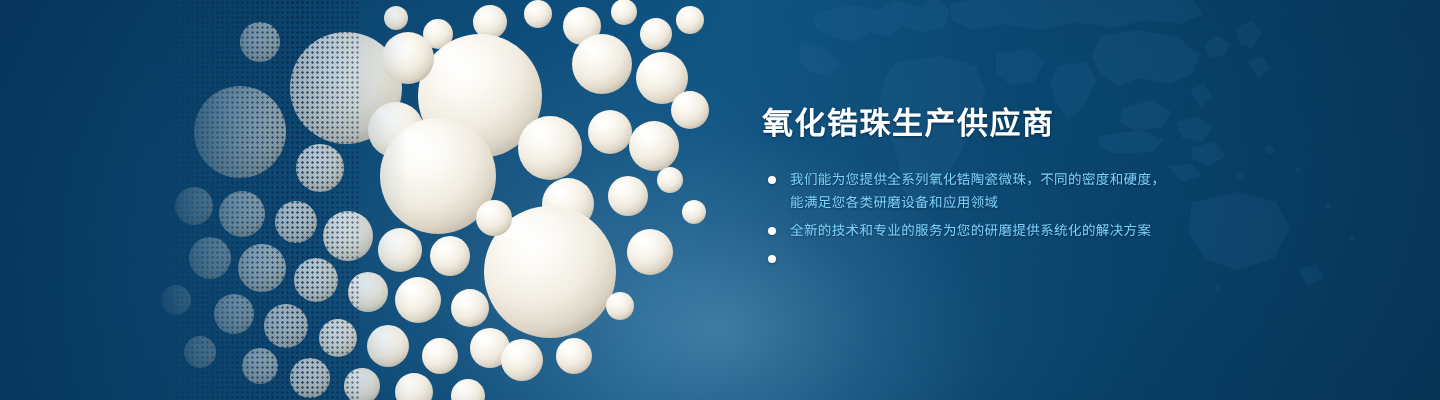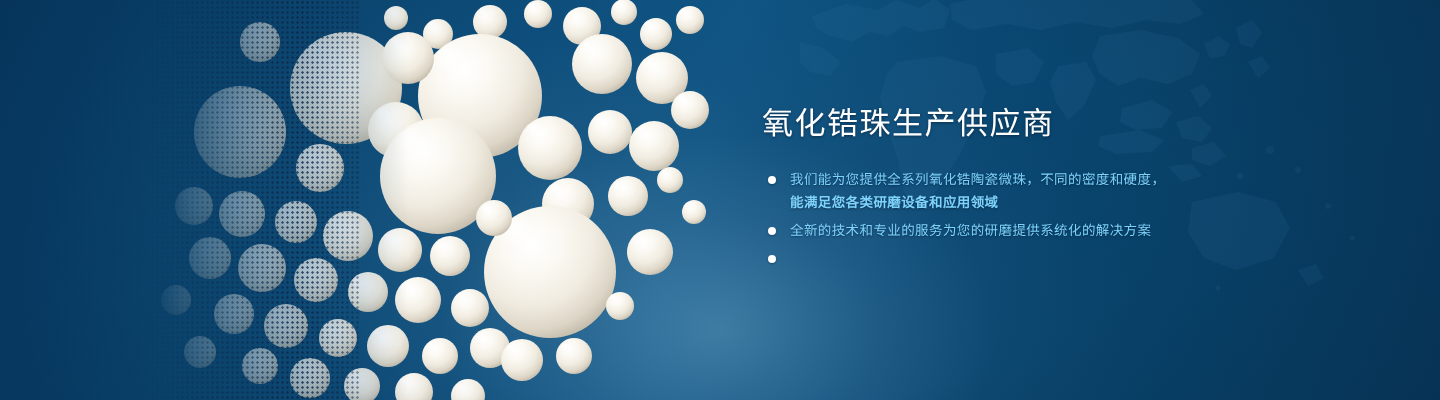--- a/index.html
+++ b/index.html
@@ -107,21 +107,21 @@
     position: absolute;
     left: 762px;
     top: 104px;
     width: 600px;
   }
   .headline {
     color: #ffffff;
     font-size: 31px;
     line-height: 40px;
     letter-spacing: 1.5px;
-    font-weight: 400;
+    font-weight: 700;
     margin: 0 0 24px 0;
     text-shadow: 0 1px 3px rgba(2,20,40,0.55);
     white-space: nowrap;
   }
   .bullets {
     list-style: none;
     margin: 0;
     padding: 0;
   }
   .bullet {
@@ -139,21 +139,20 @@
     left: 6px;
     top: 8px;
     width: 8px;
     height: 8px;
     border-radius: 50%;
     background: #ffffff;
     box-shadow: 0 1px 2px rgba(2,20,40,0.4);
   }
   .bullet .line2 {
     display: block;
-    font-weight: bold;
   }
 </style>
 </head>
 <body>
 
 <div class="banner">
 
   <div class="bg-base"></div>
   <div class="bg-glow2"></div>
   <div class="bg-glow"></div>

